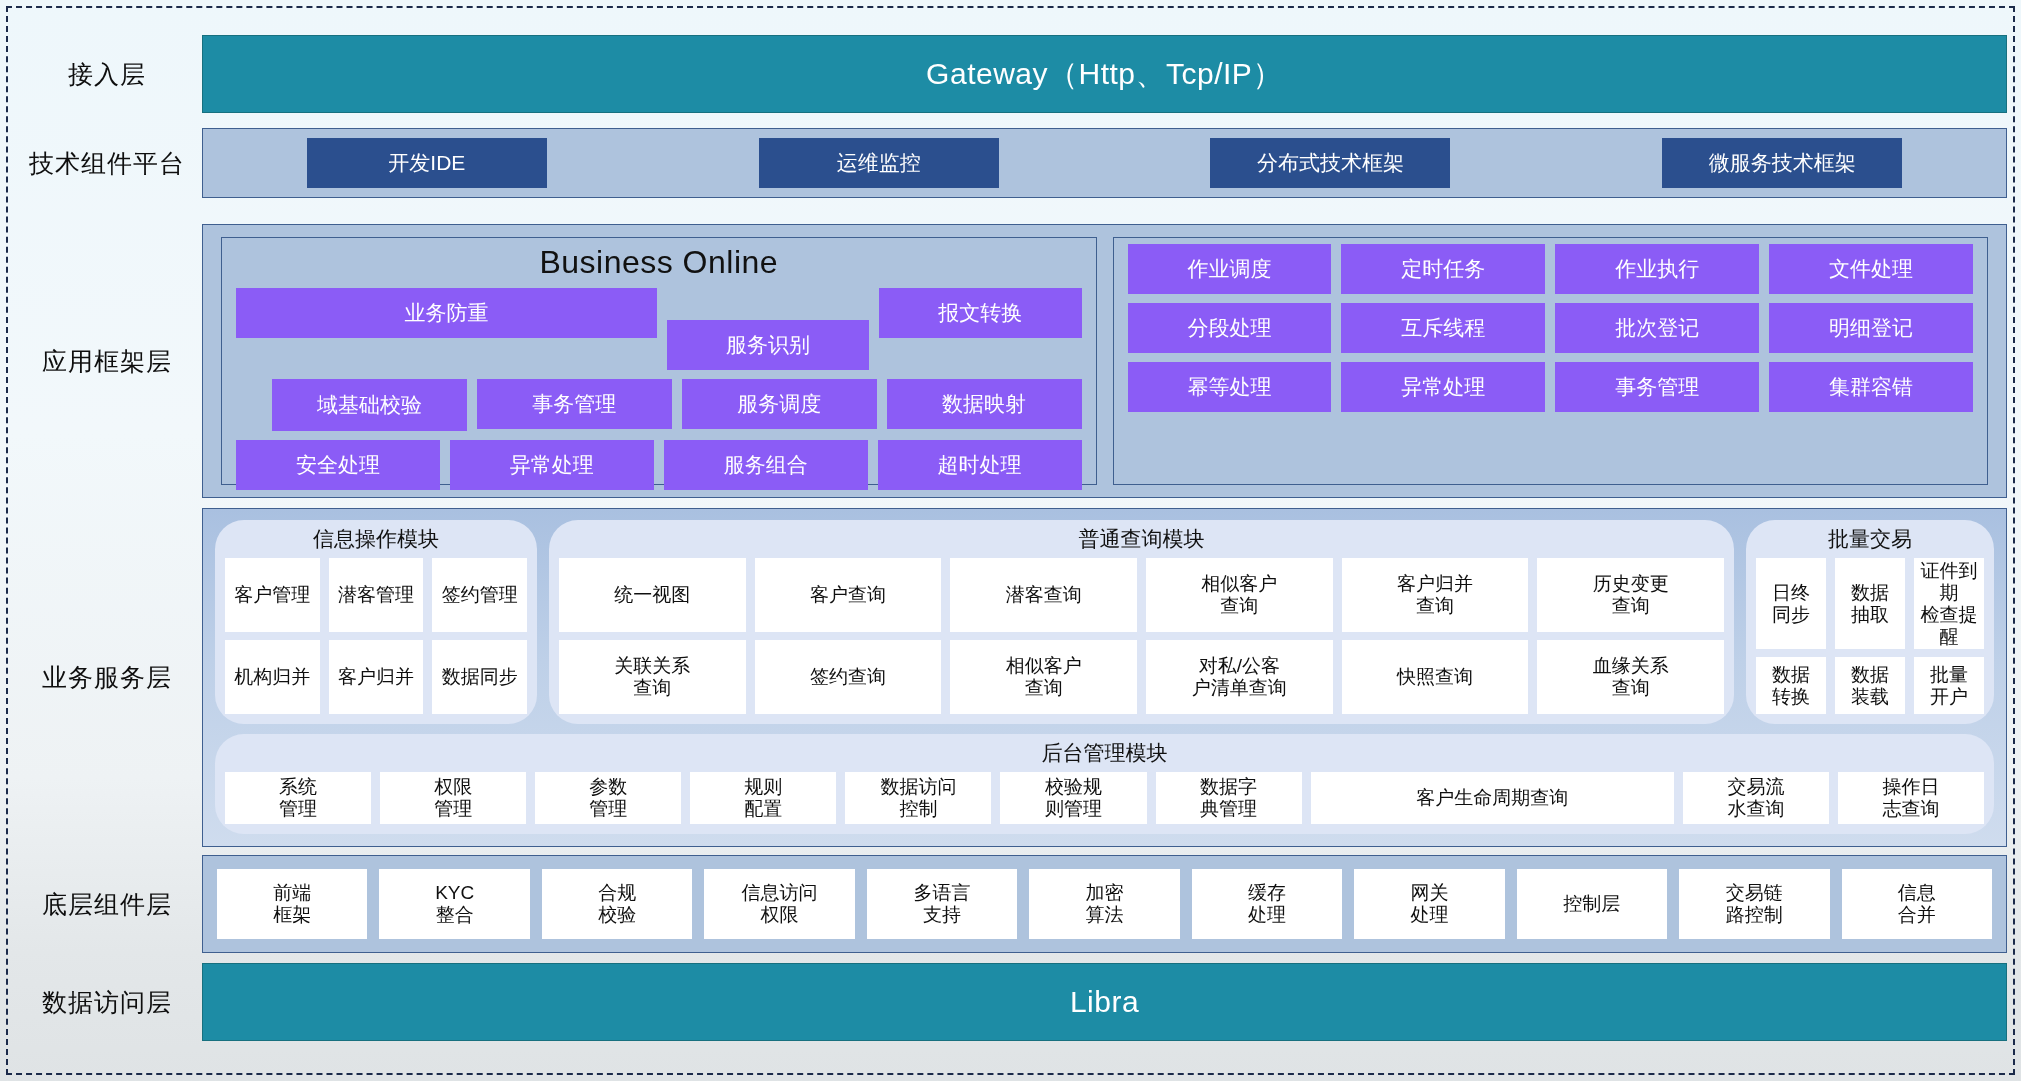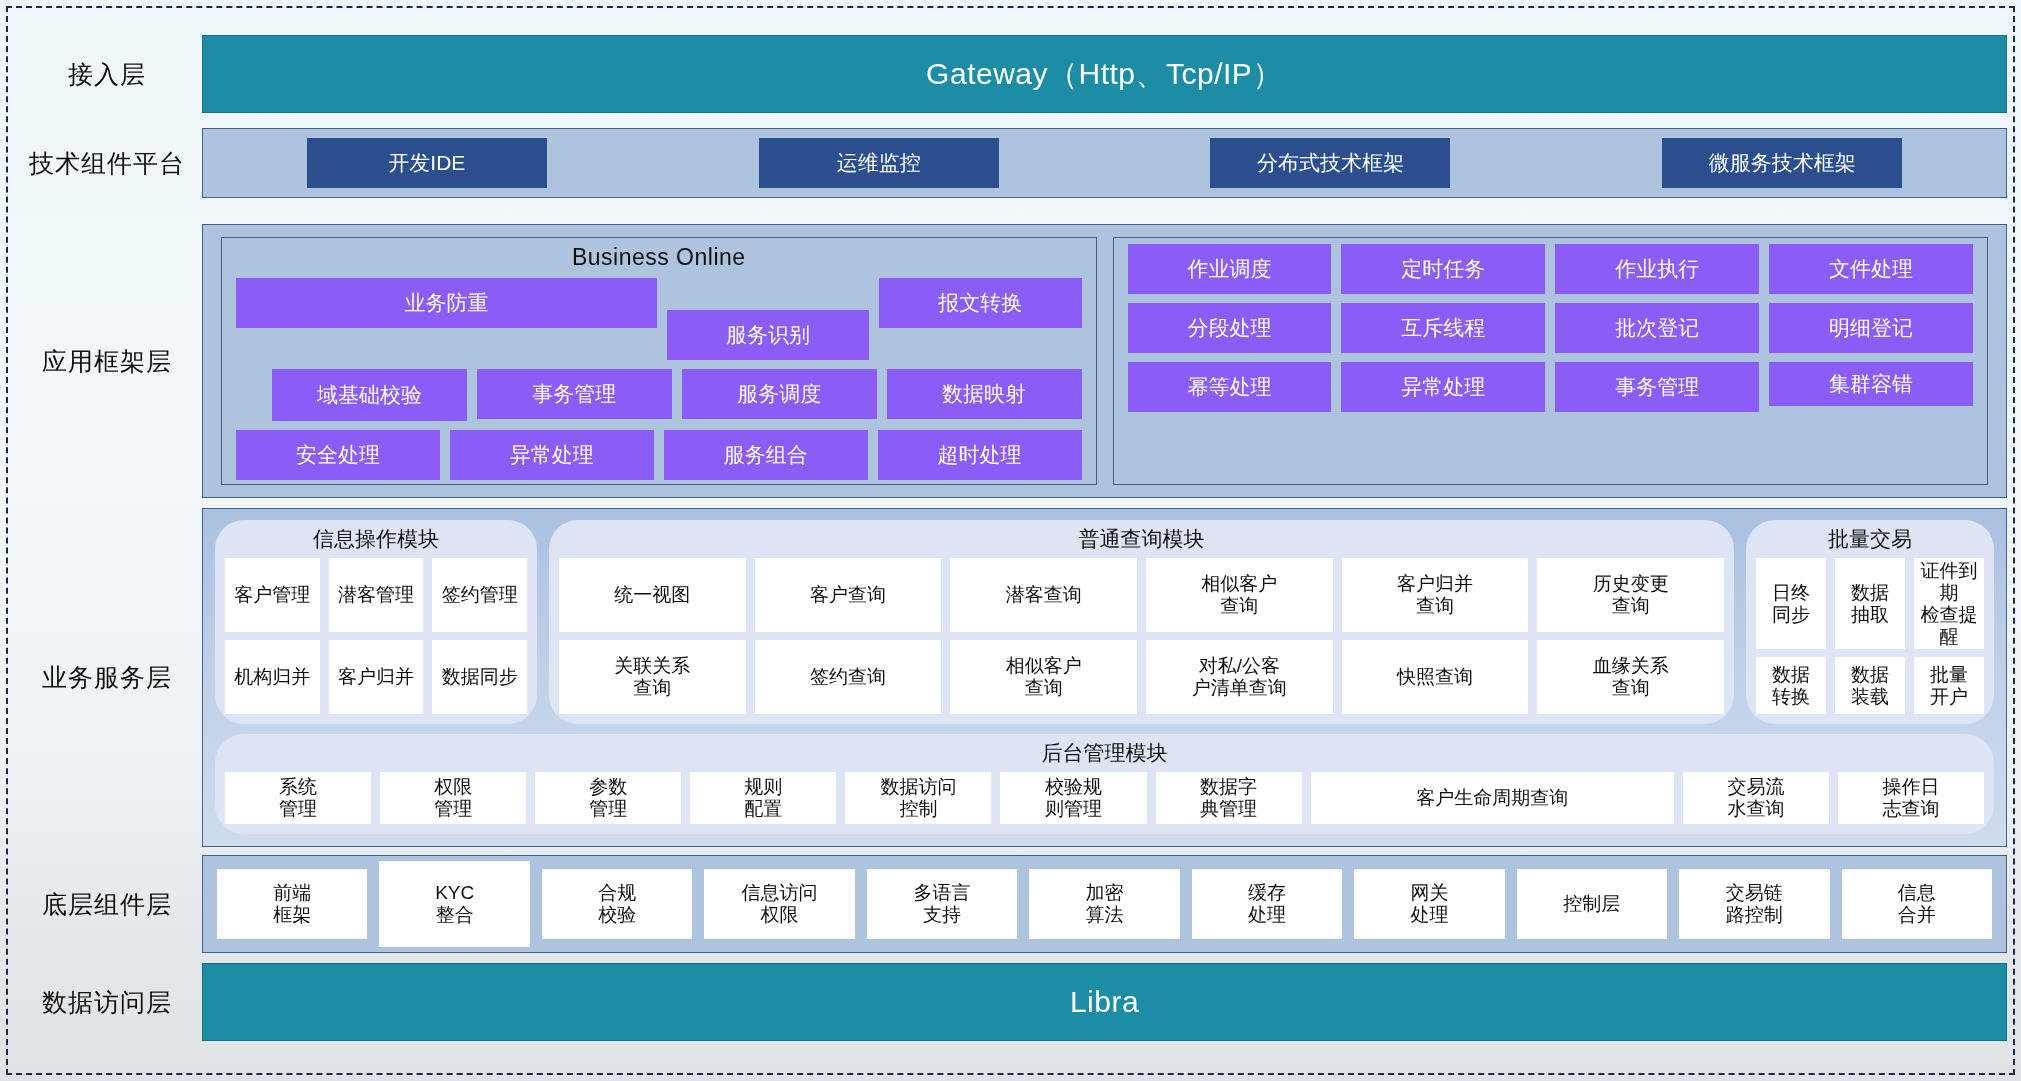--- a/index.html
+++ b/index.html
@@ -79,21 +79,21 @@
   .appfw-group {
     flex: 1 1 0;
     border: 1px solid #3f5f8f;
     background: #aec3dd;
     padding: 6px 14px 12px 14px;
     display: flex;
     flex-direction: column;
   }
   .group-title {
     text-align: center;
-    font-size: 23px;
+    font-size: 32px;
     color: #111;
     margin-bottom: 7px;
     letter-spacing: .5px;
   }
   .grid-rows { display: flex; flex-direction: column; gap: 9px; }
   .grid-row { display: flex; gap: 10px; }
   .blue-tile {
     flex: 1 1 0;
     height: 40px;
     background: #8b5cf6;
@@ -223,21 +223,21 @@
         <div class="grid-row">
           <div class="blue-tile" style="height: 50px;">分段处理</div>
           <div class="blue-tile" style="height: 50px;">互斥线程</div>
           <div class="blue-tile" style="height: 50px;">批次登记</div>
           <div class="blue-tile" style="height: 50px;">明细登记</div>
         </div>
         <div class="grid-row">
           <div class="blue-tile" style="height: 50px;">幂等处理</div>
           <div class="blue-tile" style="height: 50px;">异常处理</div>
           <div class="blue-tile" style="height: 50px;">事务管理</div>
-          <div class="blue-tile" style="height: 44px;">集群容错</div>
+          <div class="blue-tile" style="height: 50px;">集群容错</div>
         </div>
       </div>
     </div>
   </div>
 
   <div class="band biz-band" style="top: 508px; height: 339px;">
 
     <div class="biz-top-row">
 
       <div class="panel panel-info">
@@ -333,21 +333,21 @@
           <div class="white-tile">操作日
 志查询</div>
         </div>
       </div>
     </div>
   </div>
 
   <div class="band comp-band" style="top: 855px; height: 98px;">
     <div class="comp-tile" style="height: 70px;">前端
 框架</div>
-    <div class="comp-tile" style="height: 86px;">KYC
+    <div class="comp-tile" style="height: 70px;">KYC
 整合</div>
     <div class="comp-tile" style="height: 70px;">合规
 校验</div>
     <div class="comp-tile" style="height: 70px;">信息访问
 权限</div>
     <div class="comp-tile" style="height: 70px;">多语言
 支持</div>
     <div class="comp-tile" style="height: 70px;">加密
 算法</div>
     <div class="comp-tile" style="height: 70px;">缓存

